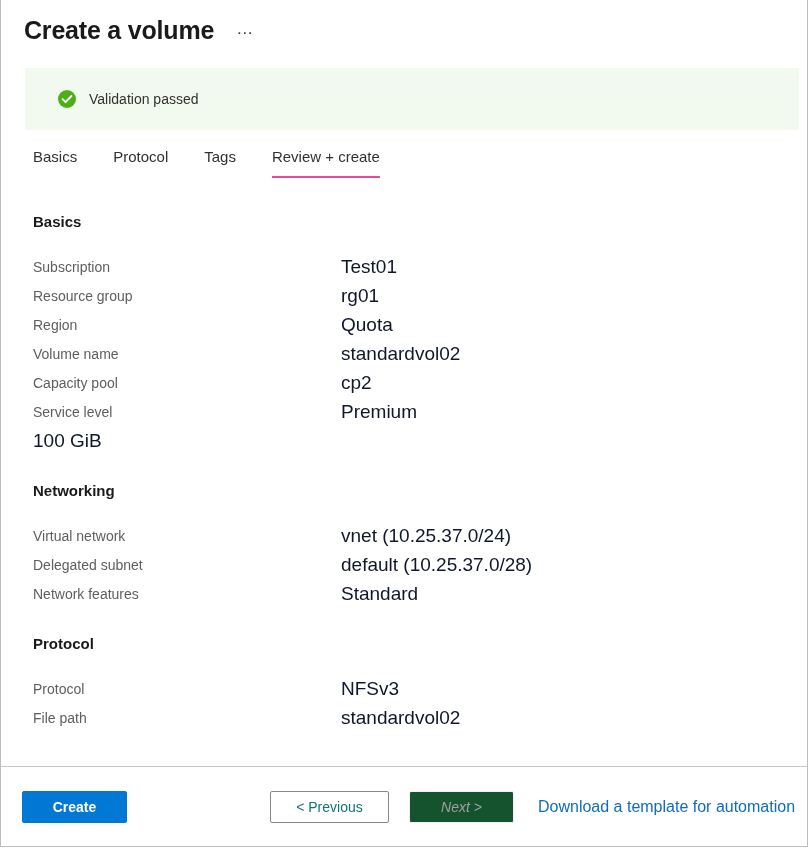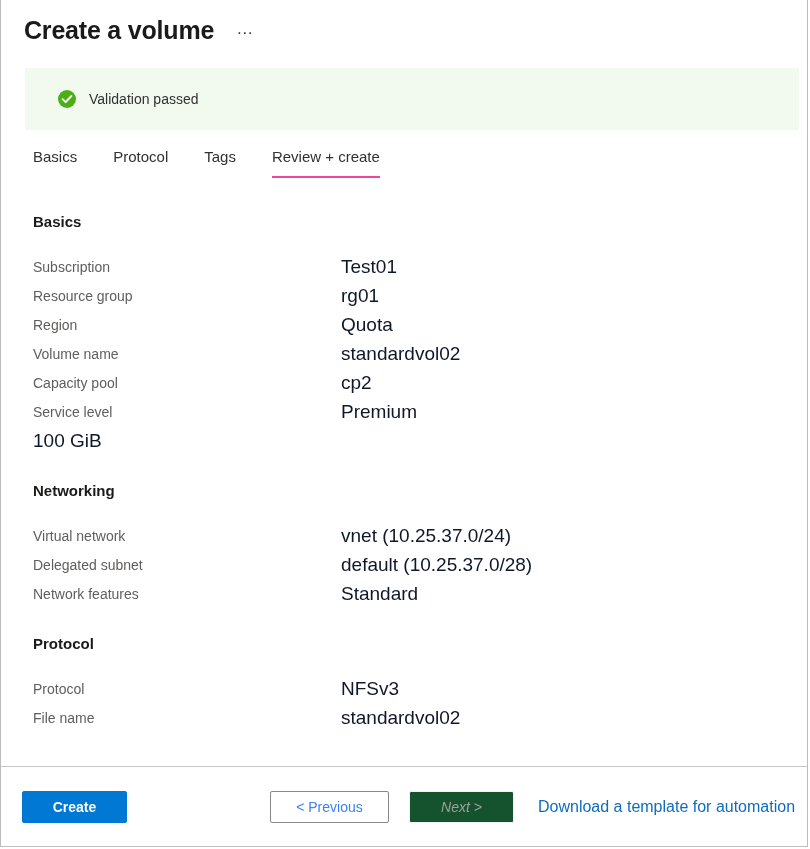--- a/index.html
+++ b/index.html
@@ -167,21 +167,21 @@
   }
   #create-button {
     background: #0078d4;
     color: #ffffff;
     border: 1px solid #0078d4;
     font-weight: 700;
     min-width: 105px;
   }
   #previous-button {
     background: #ffffff;
-    color: #3b82f6;
+    color: #0f766e;
     border: 1px solid #8a8886;
     min-width: 119px;
     margin-left: 143px;
   }
   #next-button {
     background: #14532d;
     color: #a19f9d;
     border: 1px solid #f3f2f1;
     min-width: 105px;
     margin-left: 20px;
@@ -271,21 +271,21 @@
       </div>
     </div>
 
     <div class="section">
       <div class="section-title">Protocol</div>
       <div class="kv-row">
         <div class="kv-label">Protocol</div>
         <div class="kv-value">NFSv3</div>
       </div>
       <div class="kv-row">
-        <div class="kv-label">File name</div>
+        <div class="kv-label">File path</div>
         <div class="kv-value">standardvol02</div>
       </div>
     </div>
 
   </div>
 
   <div id="footer">
     <div class="btn" id="create-button">Create</div>
     <div class="btn" id="previous-button">&lt; Previous</div>
     <div class="btn" id="next-button">Next &gt;</div>

